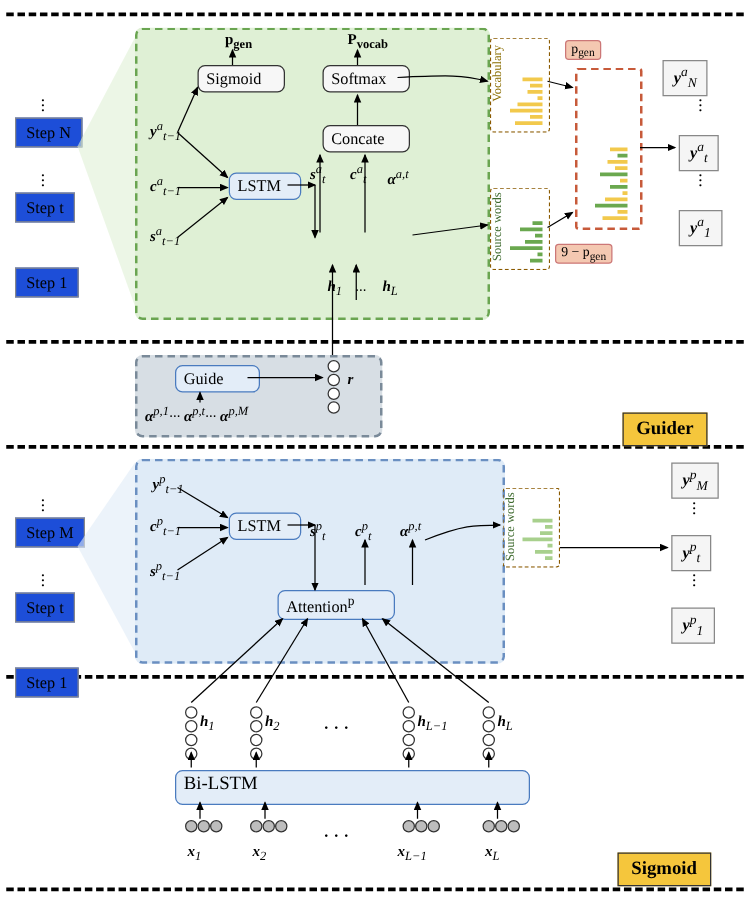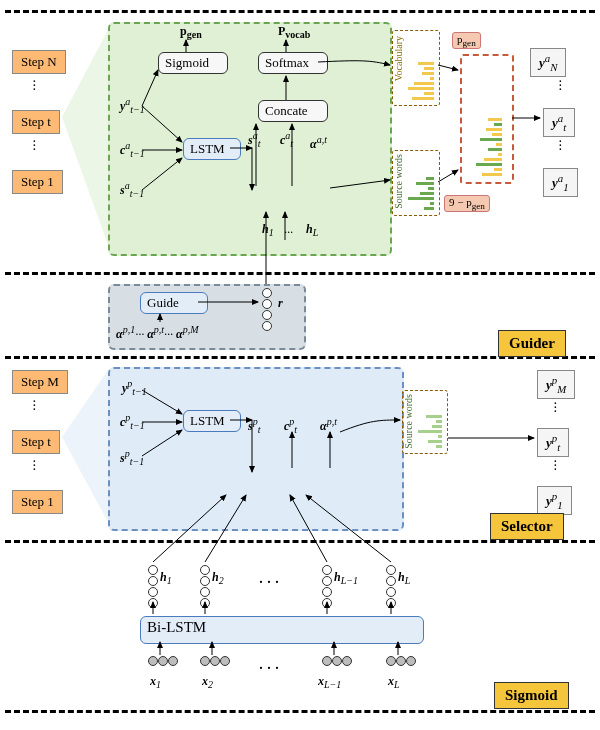--- a/index.html
+++ b/index.html
@@ -16,24 +16,25 @@
   .module-label {
     position: absolute;
     background: #f5c63c;
     border: 1px solid #333;
     padding: 4px 10px;
     font-weight: bold;
     font-size: 15px;
   }
   .step-box {
     position: absolute;
-    background: #fdba74;
+    background: #1d4ed8;
     border: 1px solid #888;
     padding: 3px 8px;
     font-size: 13px;
+    margin-top: 44px;
   }
   .output-box {
     position: absolute;
     background: #f5f5f5;
     border: 1px solid #888;
     padding: 3px 8px;
     font-size: 13px;
     font-style: italic;
   }
   .block {
@@ -239,20 +240,23 @@
 
   <div class="panel blue" style="left:108px; top:367px; width:292px; height:160px"></div>
 
   <div class="step-box" style="left:12px; top:370px">Step M</div>
   <div class="vdots" style="left:32px; top:400px">·<br>·<br>·</div>
   <div class="step-box" style="left:12px; top:430px">Step t</div>
   <div class="vdots" style="left:32px; top:460px">·<br>·<br>·</div>
   <div class="step-box" style="left:12px; top:490px">Step 1</div>
 
   <div class="block block-blue" style="left:183px; top:410px; width:44px">LSTM</div>
+  <div class="block block-blue" style="left:222px; top:472px; width:80px">
+    <span>Attention</span><sup>p</sup>
+  </div>
 
   <div class="label" style="left:122px; top:378px"><b><span>y</span></b><sup>p</sup><sub>t−1</sub></div>
   <div class="label" style="left:120px; top:412px"><b><span>c</span></b><sup>p</sup><sub>t−1</sub></div>
   <div class="label" style="left:120px; top:448px"><b><span>s</span></b><sup>p</sup><sub>t−1</sub></div>
   <div class="label" style="left:248px; top:416px"><b><span>s</span></b><sup>p</sup><sub>t</sub></div>
   <div class="label" style="left:284px; top:416px"><b><span>c</span></b><sup>p</sup><sub>t</sub></div>
   <div class="label" style="left:320px; top:416px"><b><span>α</span></b><sup>p,t</sup></div>
 
   <div class="dashbox" style="left:402px; top:390px; width:44px; height:62px"></div>
   <div class="vtext" style="left:403px; top:394px; color:#3f6b2f">Source words</div>
@@ -265,21 +269,20 @@
     <div class="bar" style="height:6px;background:#a8d08d"></div>
     <div class="bar" style="height:16px;background:#a8d08d"></div>
   </div>
 
   <div class="output-box" style="left:537px; top:370px"><b><span>y</span></b><sup>p</sup><sub>M</sub></div>
   <div class="vdots" style="left:553px; top:402px">·<br>·<br>·</div>
   <div class="output-box" style="left:537px; top:428px"><b><span>y</span></b><sup>p</sup><sub>t</sub></div>
   <div class="vdots" style="left:553px; top:460px">·<br>·<br>·</div>
   <div class="output-box" style="left:537px; top:486px"><b><span>y</span></b><sup>p</sup><sub>1</sub></div>
 
-  <div class="module-label" style="left:490px; top:513px">Selector</div>
 
   <div class="block block-blue" style="left:140px; top:616px; width:270px; height:22px; font-size:15px">Bi-LSTM</div>
 
   <div class="circ-col" style="left:148px; top:565px">
       <div class="circ"></div>
       <div class="circ"></div>
       <div class="circ"></div>
       <div class="circ"></div>
     </div>
   <div class="label" style="left:160px; top:570px"><b><span>h</span></b><sub>1</sub></div>

